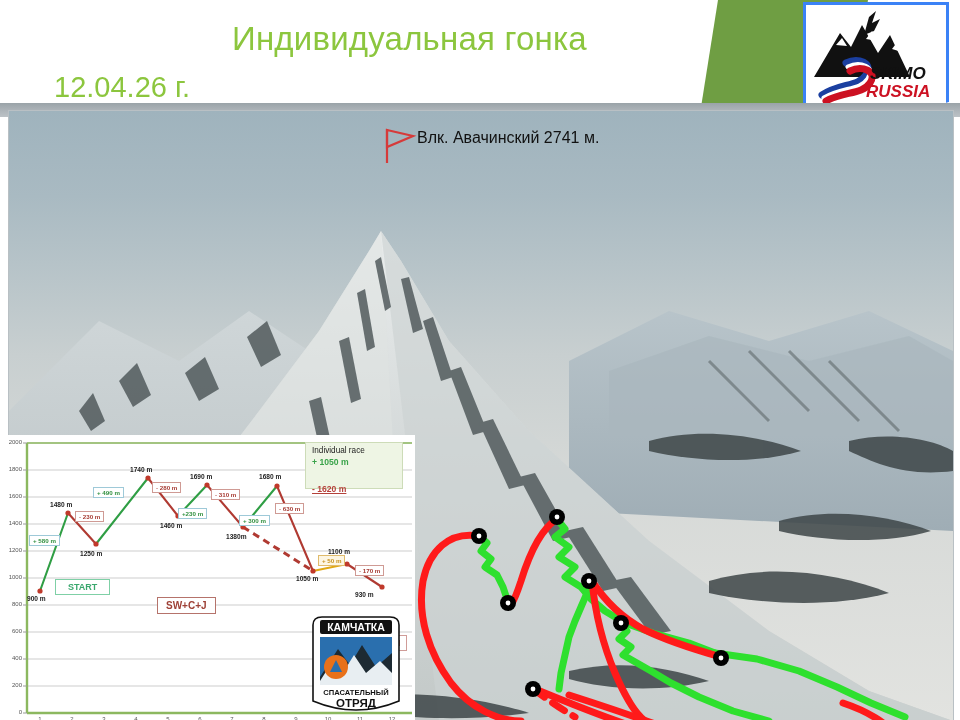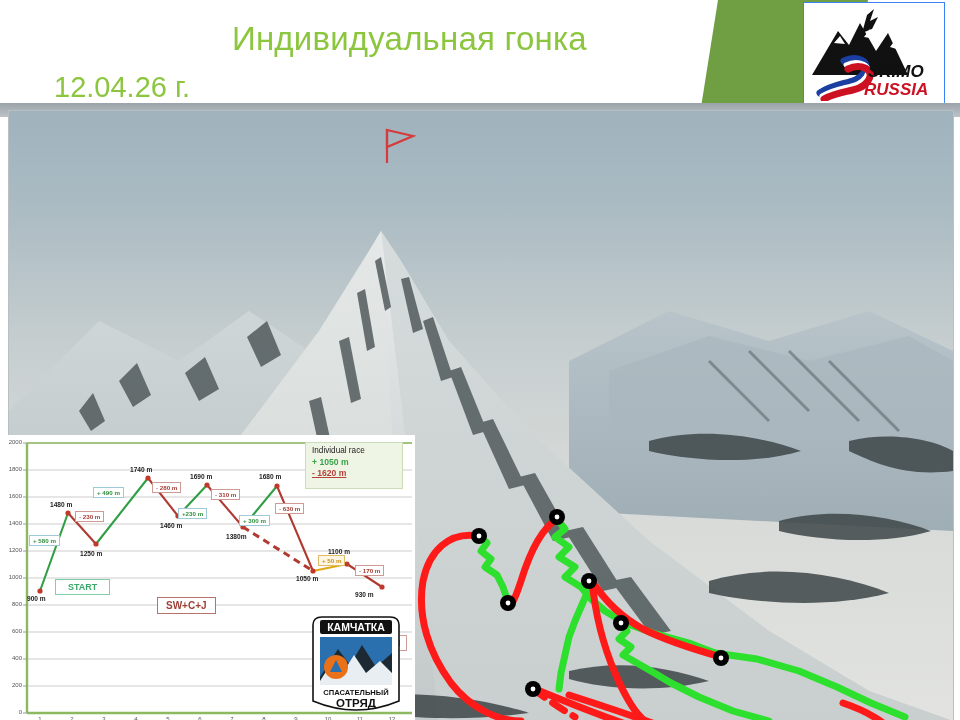--- a/index.html
+++ b/index.html
@@ -19,21 +19,21 @@
   .band-white{position:absolute;top:0;right:152px;width:10px;height:103px;background:#ffffff;
               transform:skewX(-9deg);transform-origin:top right;}
   .band-thin{position:absolute;top:0;right:160px;width:3px;height:103px;background:#c9d8b6;
              transform:skewX(-9deg);transform-origin:top right;}
 
   .title{position:absolute;left:232px;top:20px;width:480px;color:#8cc63e;
          font-size:33px;line-height:38px;letter-spacing:.2px;white-space:nowrap;}
   .subtitle{position:absolute;left:54px;top:70px;color:#8cc63e;font-size:29px;line-height:34px;white-space:nowrap;}
 
   
-  .logo-box{position:absolute;left:803px;top:2px;width:140px;height:100px;background:#fff;border:1px solid #3b82f6;overflow:hidden;}
+  .logo-box{position:absolute;left:803px;top:2px;width:140px;height:100px;background:#fff;border:3px solid #3b82f6;overflow:hidden;}
   .logo-box svg{display:block;}
 
   
   .grey-strip{position:absolute;left:0;top:103px;width:960px;height:14px;
      background:linear-gradient(180deg,#9aa3a8 0%,#aeb5ba 55%,#bcc2c6 100%);}
 
   
   .photo{position:absolute;left:8px;top:110px;width:944px;height:610px;overflow:hidden;
          border:1px solid #b9c0c4;}
   .photo .sky{position:absolute;inset:0;
@@ -59,21 +59,21 @@
              font-size:9px;font-weight:bold;background:#fff;}
   .box-finish{position:absolute;left:365px;top:200px;padding:2px 5px;border:1px solid #d09c98;color:#b4413a;
               font-size:9px;font-weight:bold;background:#fff;}
   .box-sw{position:absolute;left:157px;top:162px;padding:2px 8px;border:1px solid #b5736b;color:#9e4036;
           font-size:10px;font-weight:bold;background:#fff;}
 
   .legend{position:absolute;left:305px;top:7px;width:98px;height:47px;background:#eef5e4;border:1px solid #cddcb8;
           padding:3px 6px;box-sizing:border-box;}
   .legend .lt{font-size:8.2px;font-weight:normal;color:#222;}
   .legend .lp{font-size:8.6px;font-weight:bold;color:#3aa34a;margin-top:2px;}
-  .legend .ln{font-size:8.6px;font-weight:bold;color:#b4413a;margin-top:1px;text-decoration:underline;}
+  .legend .ln{font-size:8.6px;font-weight:bold;color:#b4413a;margin-top:17px;text-decoration:underline;}
 
   
   .kam-fed{position:absolute;left:14px;top:193px;width:128px;height:88px;}
   .kam-fed svg{position:absolute;left:0;top:0;}
   .kam-res{position:absolute;left:310px;top:180px;width:92px;height:100px;}
   .kam-res svg{position:absolute;left:0;top:0;}
 </style>
 </head>
 <body>
 
@@ -227,20 +227,21 @@
           <circle cx="712" cy="547" r="2.4" fill="#fff"></circle>
         <circle cx="524" cy="578" r="8" fill="#000"></circle>
           <circle cx="524" cy="578" r="2.4" fill="#fff"></circle>
         <circle cx="784" cy="636" r="8" fill="#000"></circle>
           <circle cx="784" cy="636" r="2.4" fill="#fff"></circle>
         <circle cx="838" cy="694" r="8" fill="#000"></circle>
           <circle cx="838" cy="694" r="2.4" fill="#fff"></circle>
       </g>
     </svg>
 
+    <div class="peak-caption">Влк. Авачинский 2741 м.</div>
 
   </div>
 
   <div class="chart">
     <svg width="415" height="285" viewBox="0 0 415 285">
       <rect x="0" y="0" width="415" height="285" fill="#ffffff"></rect>
 
       <g stroke="#b8b8b8" stroke-width="0.7">
         <line x1="27" y1="8" x2="412" y2="8"></line>
         <line x1="27" y1="35" x2="412" y2="35"></line>

